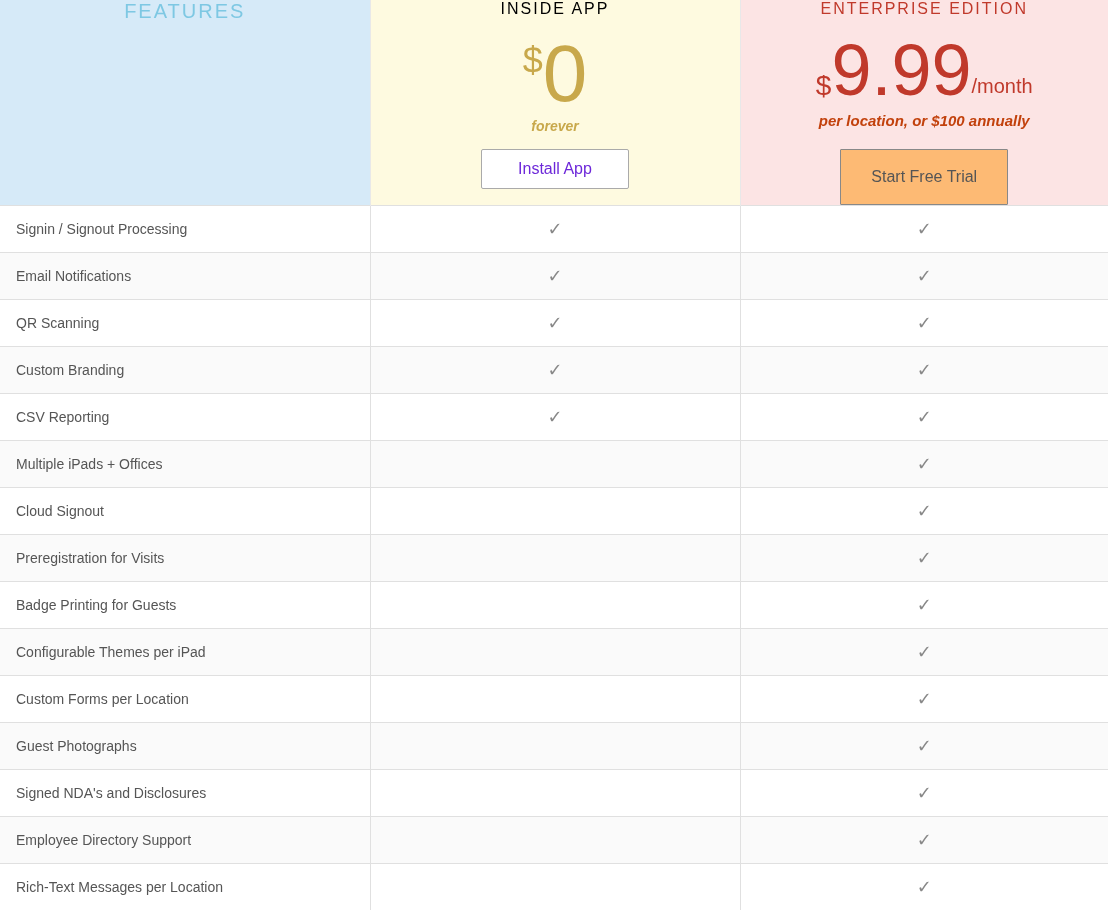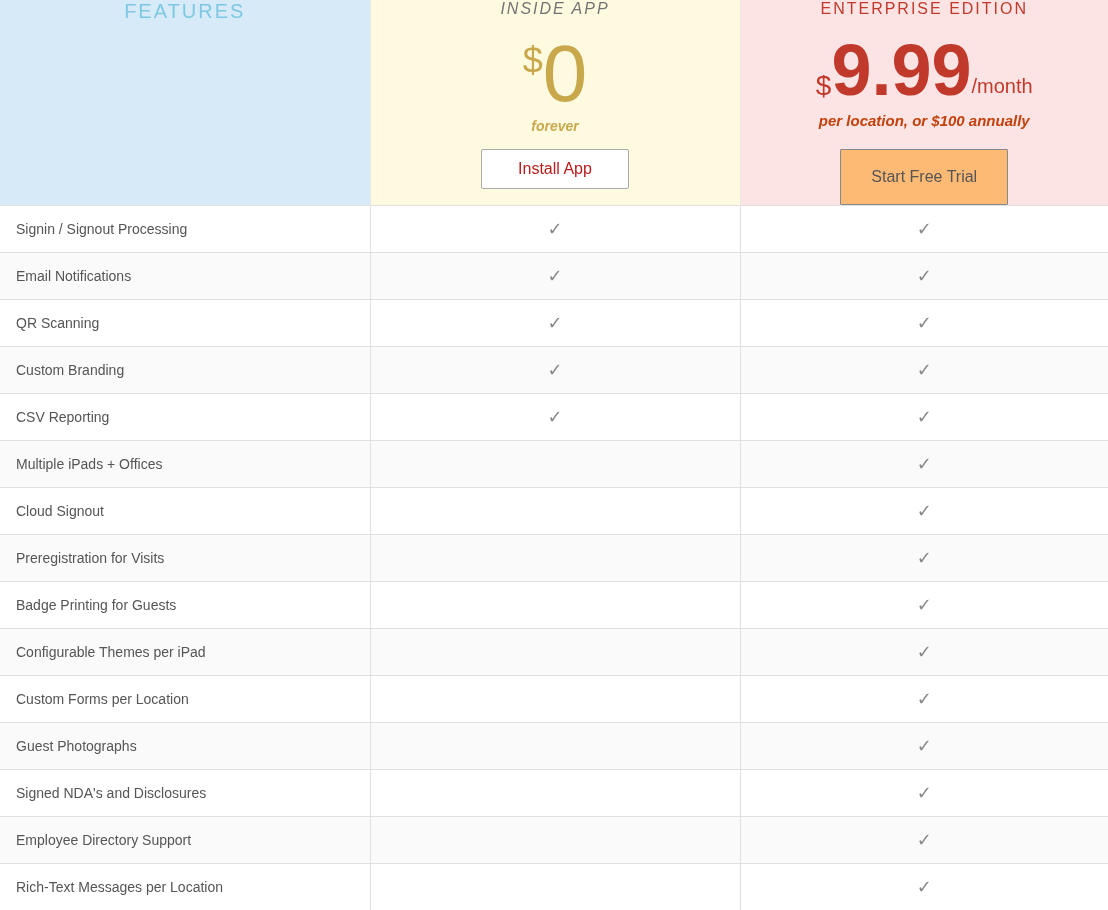--- a/index.html
+++ b/index.html
@@ -44,27 +44,26 @@
       border-left: 1px solid #e8e8e8;
     }
     .features-title {
       color: #7ec8e3;
       font-size: 20px;
       font-weight: 400;
       letter-spacing: 2px;
       text-transform: uppercase;
     }
     .inside-title {
-      color: #737373;
+      color: #000000;
       font-size: 16px;
       font-weight: 400;
       letter-spacing: 2px;
       text-transform: uppercase;
       margin-bottom: 16px;
-      font-style: italic;
     }
     .enterprise-title {
       color: #c0392b;
       font-size: 16px;
       font-weight: 400;
       letter-spacing: 2px;
       text-transform: uppercase;
       margin-bottom: 16px;
     }
     .price-free {
@@ -91,41 +90,41 @@
       margin-bottom: 6px;
     }
     .price-enterprise-dollar {
       font-size: 28px;
       color: #c0392b;
       font-weight: 300;
     }
     .price-enterprise-amount {
       font-size: 72px;
       color: #c0392b;
-      font-weight: 700;
+      font-weight: 400;
       line-height: 1;
     }
     .price-enterprise-month {
       font-size: 20px;
       color: #c0392b;
       font-weight: 300;
       align-self: flex-end;
       margin-bottom: 8px;
     }
     .price-enterprise-sub {
       font-style: italic;
       color: #c2410c;
       font-size: 15px;
       margin-bottom: 20px;
     }
     .install-btn {
       display: inline-block;
       border: 1px solid #aaa;
       background: #fff;
-      color: #b91c1c;
+      color: #6d28d9;
       padding: 10px 36px;
       font-size: 16px;
       cursor: pointer;
       border-radius: 2px;
     }
     .trial-btn {
       display: inline-block;
       border: 1px solid #888;
       background: #fdba74;
       color: #555;

